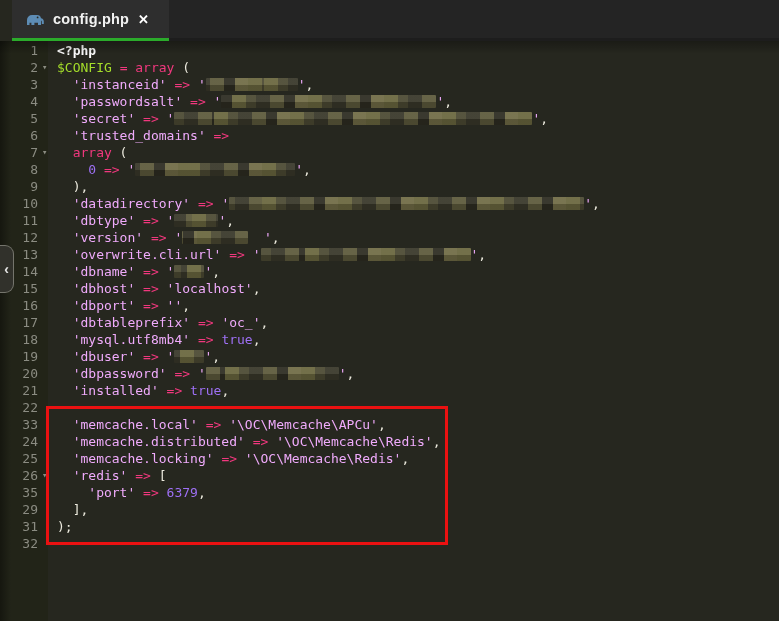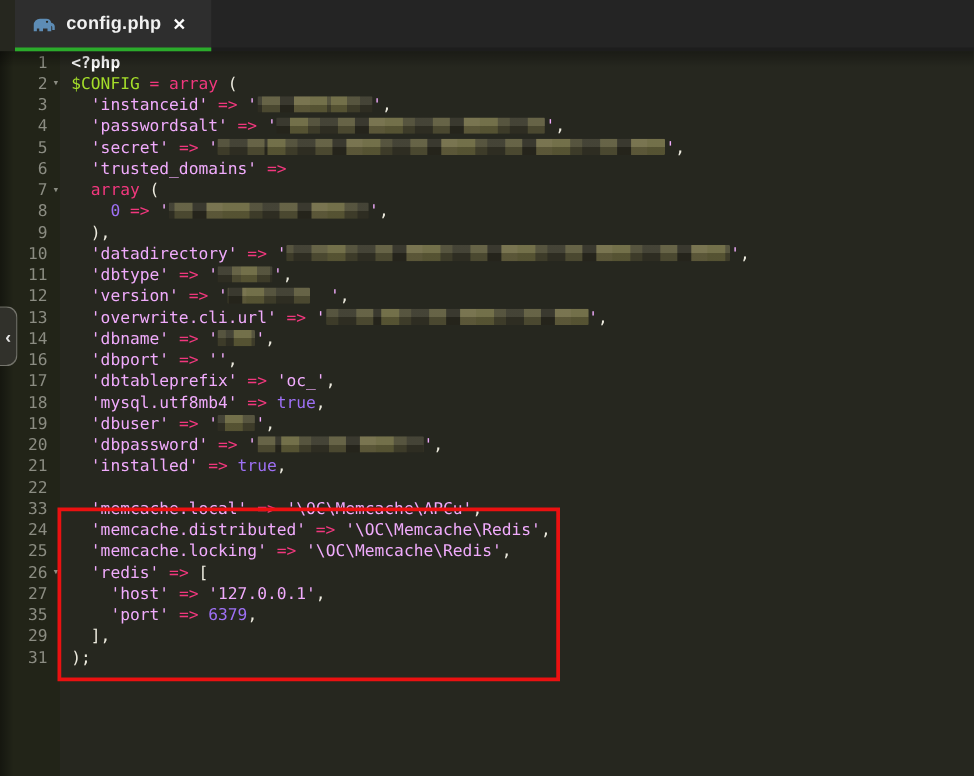--- a/index.html
+++ b/index.html
@@ -74,35 +74,36 @@
       <div class="row"><span class="ln">5</span><span class="fold"></span><span class="code"><span class="tok-pl">  </span><span class="tok-str">'secret'</span><span class="tok-pl"> </span><span class="tok-op">=&gt;</span><span class="tok-pl"> </span><span class="tok-str">'</span><span class="redact" style="width: 358px; background-position: 0px 0px, 40px 0px;"></span><span class="tok-str">'</span><span class="tok-pl">,</span></span></div>
       <div class="row"><span class="ln">6</span><span class="fold"></span><span class="code"><span class="tok-pl">  </span><span class="tok-str">'trusted_domains'</span><span class="tok-pl"> </span><span class="tok-op">=&gt;</span></span></div>
       <div class="row"><span class="ln">7</span><span class="fold">▾</span><span class="code"><span class="tok-pl">  </span><span class="tok-op">array</span><span class="tok-pl"> (</span></span></div>
       <div class="row"><span class="ln">8</span><span class="fold"></span><span class="code"><span class="tok-pl">    </span><span class="tok-num">0</span><span class="tok-pl"> </span><span class="tok-op">=&gt;</span><span class="tok-pl"> </span><span class="tok-str">'</span><span class="redact" style="width: 160px; background-position: 0px 0px, 51px 0px;"></span><span class="tok-str">'</span><span class="tok-pl">,</span></span></div>
       <div class="row"><span class="ln">9</span><span class="fold"></span><span class="code"><span class="tok-pl">  ),</span></span></div>
       <div class="row"><span class="ln">10</span><span class="fold"></span><span class="code"><span class="tok-pl">  </span><span class="tok-str">'datadirectory'</span><span class="tok-pl"> </span><span class="tok-op">=&gt;</span><span class="tok-pl"> </span><span class="tok-str">'</span><span class="redact" style="width: 355px; background-position: 0px 0px, 33px 0px;"></span><span class="tok-str">'</span><span class="tok-pl">,</span></span></div>
       <div class="row"><span class="ln">11</span><span class="fold"></span><span class="code"><span class="tok-pl">  </span><span class="tok-str">'dbtype'</span><span class="tok-pl"> </span><span class="tok-op">=&gt;</span><span class="tok-pl"> </span><span class="tok-str">'</span><span class="redact" style="width: 44px; background-position: 0px 0px, 62px 0px;"></span><span class="tok-str">'</span><span class="tok-pl">,</span></span></div>
       <div class="row"><span class="ln">12</span><span class="fold"></span><span class="code"><span class="tok-pl">  </span><span class="tok-str">'version'</span><span class="tok-pl"> </span><span class="tok-op">=&gt;</span><span class="tok-pl"> </span><span class="tok-str">'</span><span class="redact" style="width: 66px; background-position: 0px 0px, 15px 0px;"></span><span class="tok-pl">  </span><span class="tok-str">'</span><span class="tok-pl">,</span></span></div>
       <div class="row"><span class="ln">13</span><span class="fold"></span><span class="code"><span class="tok-pl">  </span><span class="tok-str">'overwrite.cli.url'</span><span class="tok-pl"> </span><span class="tok-op">=&gt;</span><span class="tok-pl"> </span><span class="tok-str">'</span><span class="redact" style="width: 210px; background-position: 0px 0px, 44px 0px;"></span><span class="tok-str">'</span><span class="tok-pl">,</span></span></div>
       <div class="row"><span class="ln">14</span><span class="fold"></span><span class="code"><span class="tok-pl">  </span><span class="tok-str">'dbname'</span><span class="tok-pl"> </span><span class="tok-op">=&gt;</span><span class="tok-pl"> </span><span class="tok-str">'</span><span class="redact" style="width: 30px; background-position: 0px 0px, 73px 0px;"></span><span class="tok-str">'</span><span class="tok-pl">,</span></span></div>
+      <div class="row"><span class="ln">15</span><span class="fold"></span><span class="code"><span class="tok-pl">  </span><span class="tok-str">'dbhost'</span><span class="tok-pl"> </span><span class="tok-op">=&gt;</span><span class="tok-pl"> </span><span class="tok-str">'localhost'</span><span class="tok-pl">,</span></span></div>
       <div class="row"><span class="ln">16</span><span class="fold"></span><span class="code"><span class="tok-pl">  </span><span class="tok-str">'dbport'</span><span class="tok-pl"> </span><span class="tok-op">=&gt;</span><span class="tok-pl"> </span><span class="tok-str">''</span><span class="tok-pl">,</span></span></div>
       <div class="row"><span class="ln">17</span><span class="fold"></span><span class="code"><span class="tok-pl">  </span><span class="tok-str">'dbtableprefix'</span><span class="tok-pl"> </span><span class="tok-op">=&gt;</span><span class="tok-pl"> </span><span class="tok-str">'oc_'</span><span class="tok-pl">,</span></span></div>
       <div class="row"><span class="ln">18</span><span class="fold"></span><span class="code"><span class="tok-pl">  </span><span class="tok-str">'mysql.utf8mb4'</span><span class="tok-pl"> </span><span class="tok-op">=&gt;</span><span class="tok-pl"> </span><span class="tok-num">true</span><span class="tok-pl">,</span></span></div>
       <div class="row"><span class="ln">19</span><span class="fold"></span><span class="code"><span class="tok-pl">  </span><span class="tok-str">'dbuser'</span><span class="tok-pl"> </span><span class="tok-op">=&gt;</span><span class="tok-pl"> </span><span class="tok-str">'</span><span class="redact" style="width: 30px; background-position: 0px 0px, 66px 0px;"></span><span class="tok-str">'</span><span class="tok-pl">,</span></span></div>
       <div class="row"><span class="ln">20</span><span class="fold"></span><span class="code"><span class="tok-pl">  </span><span class="tok-str">'dbpassword'</span><span class="tok-pl"> </span><span class="tok-op">=&gt;</span><span class="tok-pl"> </span><span class="tok-str">'</span><span class="redact" style="width: 133px; background-position: 0px 0px, 19px 0px;"></span><span class="tok-str">'</span><span class="tok-pl">,</span></span></div>
       <div class="row"><span class="ln">21</span><span class="fold"></span><span class="code"><span class="tok-pl">  </span><span class="tok-str">'installed'</span><span class="tok-pl"> </span><span class="tok-op">=&gt;</span><span class="tok-pl"> </span><span class="tok-num">true</span><span class="tok-pl">,</span></span></div>
       <div class="row"><span class="ln">22</span><span class="fold"></span><span class="code"></span></div>
       <div class="row"><span class="ln">33</span><span class="fold"></span><span class="code"><span class="tok-pl">  </span><span class="tok-str">'memcache.local'</span><span class="tok-pl"> </span><span class="tok-op">=&gt;</span><span class="tok-pl"> </span><span class="tok-str">'\OC\Memcache\APCu'</span><span class="tok-pl">,</span></span></div>
       <div class="row"><span class="ln">24</span><span class="fold"></span><span class="code"><span class="tok-pl">  </span><span class="tok-str">'memcache.distributed'</span><span class="tok-pl"> </span><span class="tok-op">=&gt;</span><span class="tok-pl"> </span><span class="tok-str">'\OC\Memcache\Redis'</span><span class="tok-pl">,</span></span></div>
       <div class="row"><span class="ln">25</span><span class="fold"></span><span class="code"><span class="tok-pl">  </span><span class="tok-str">'memcache.locking'</span><span class="tok-pl"> </span><span class="tok-op">=&gt;</span><span class="tok-pl"> </span><span class="tok-str">'\OC\Memcache\Redis'</span><span class="tok-pl">,</span></span></div>
       <div class="row"><span class="ln">26</span><span class="fold">▾</span><span class="code"><span class="tok-pl">  </span><span class="tok-str">'redis'</span><span class="tok-pl"> </span><span class="tok-op">=&gt;</span><span class="tok-pl"> [</span></span></div>
-      <div class="row"><span class="ln">27</span><span class="fold"></span><span class="code"><span class="tok-pl">    </span><span class="tok-str">'host'</span><span class="tok-pl"> </span><span class="tok-op">=&gt;</span><span class="tok-pl"> </span><span class="tok-str">'127.0.0.1'</span><span class="tok-pl">,</span></span></div>
       <div class="row"><span class="ln">35</span><span class="fold"></span><span class="code"><span class="tok-pl">    </span><span class="tok-str">'port'</span><span class="tok-pl"> </span><span class="tok-op">=&gt;</span><span class="tok-pl"> </span><span class="tok-num">6379</span><span class="tok-pl">,</span></span></div>
       <div class="row"><span class="ln">29</span><span class="fold"></span><span class="code"><span class="tok-pl">  ],</span></span></div>
       <div class="row"><span class="ln">31</span><span class="fold"></span><span class="code"><span class="tok-pl">);</span></span></div>
+      <div class="row"><span class="ln">32</span><span class="fold"></span><span class="code"></span></div>
     </div>
   <div class="shadow-top"></div>
   <div class="shadow-left"></div>
   <div class="hl-box" style="border-color: rgb(234, 17, 17);"></div>
 </div>
 
 <div class="handle">
   <span>‹</span>
 </div>
 

